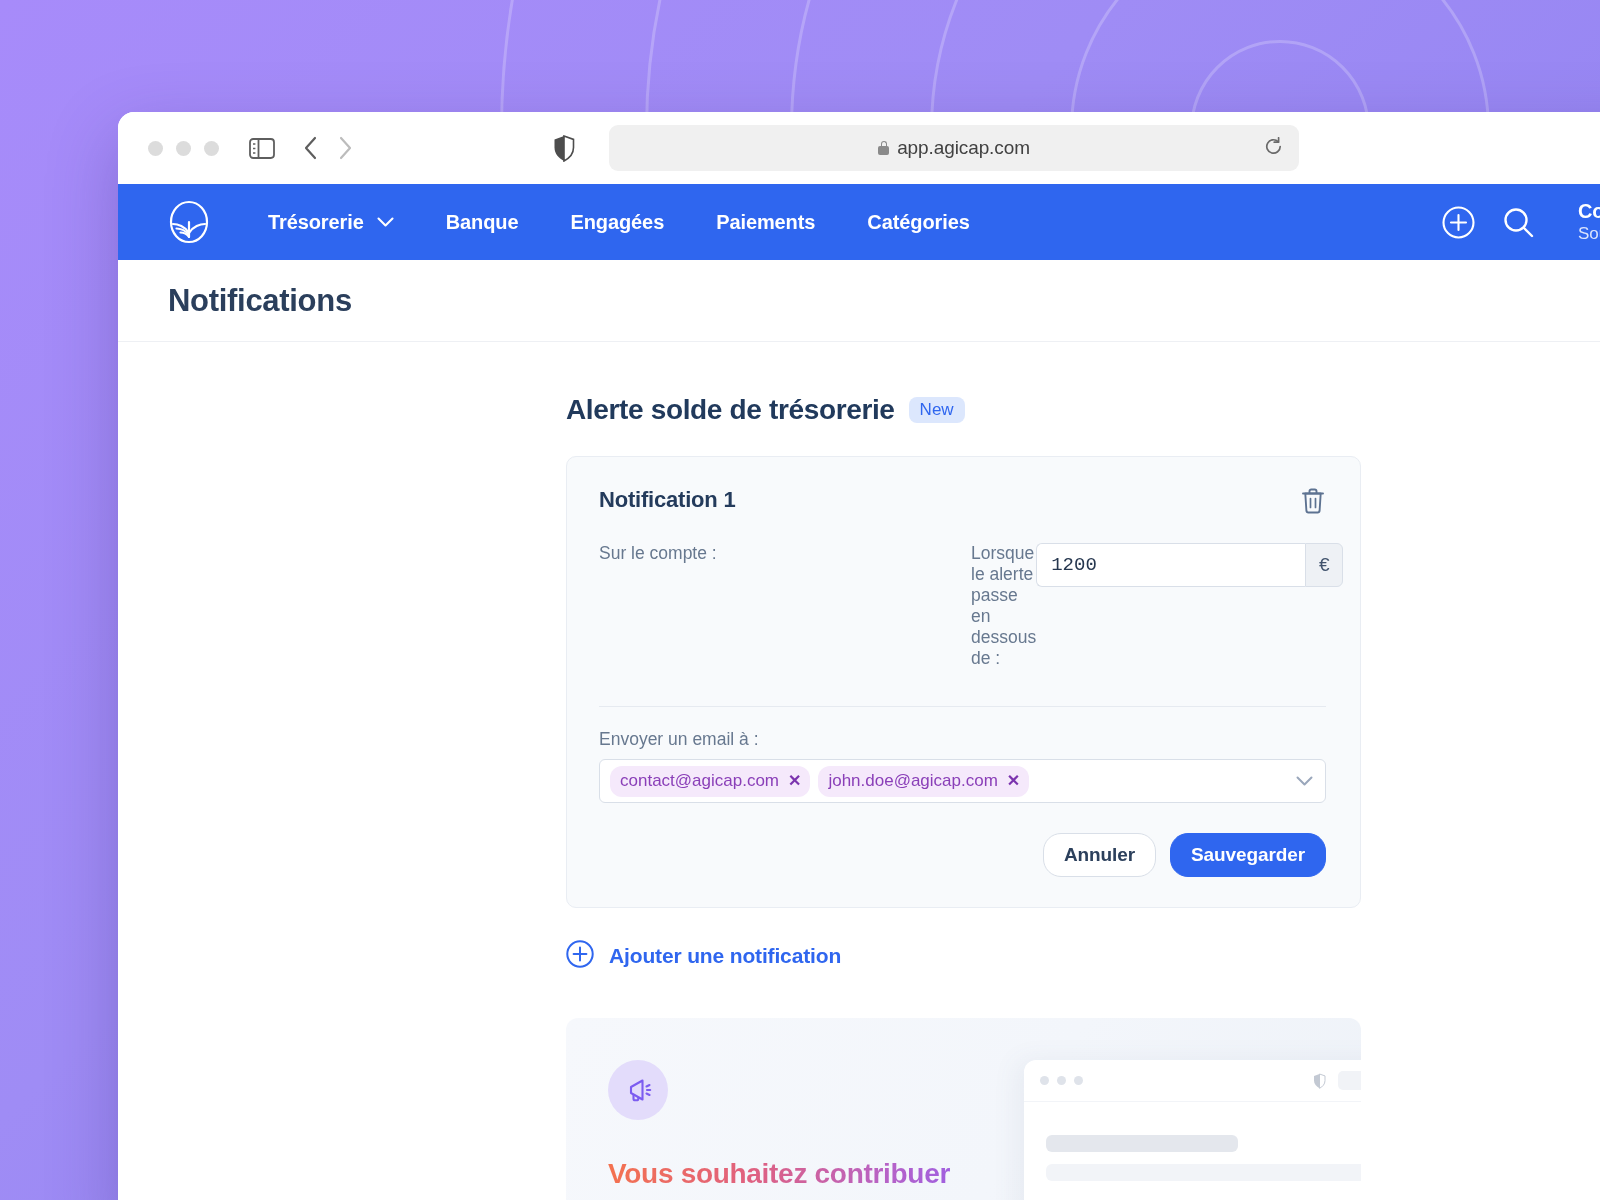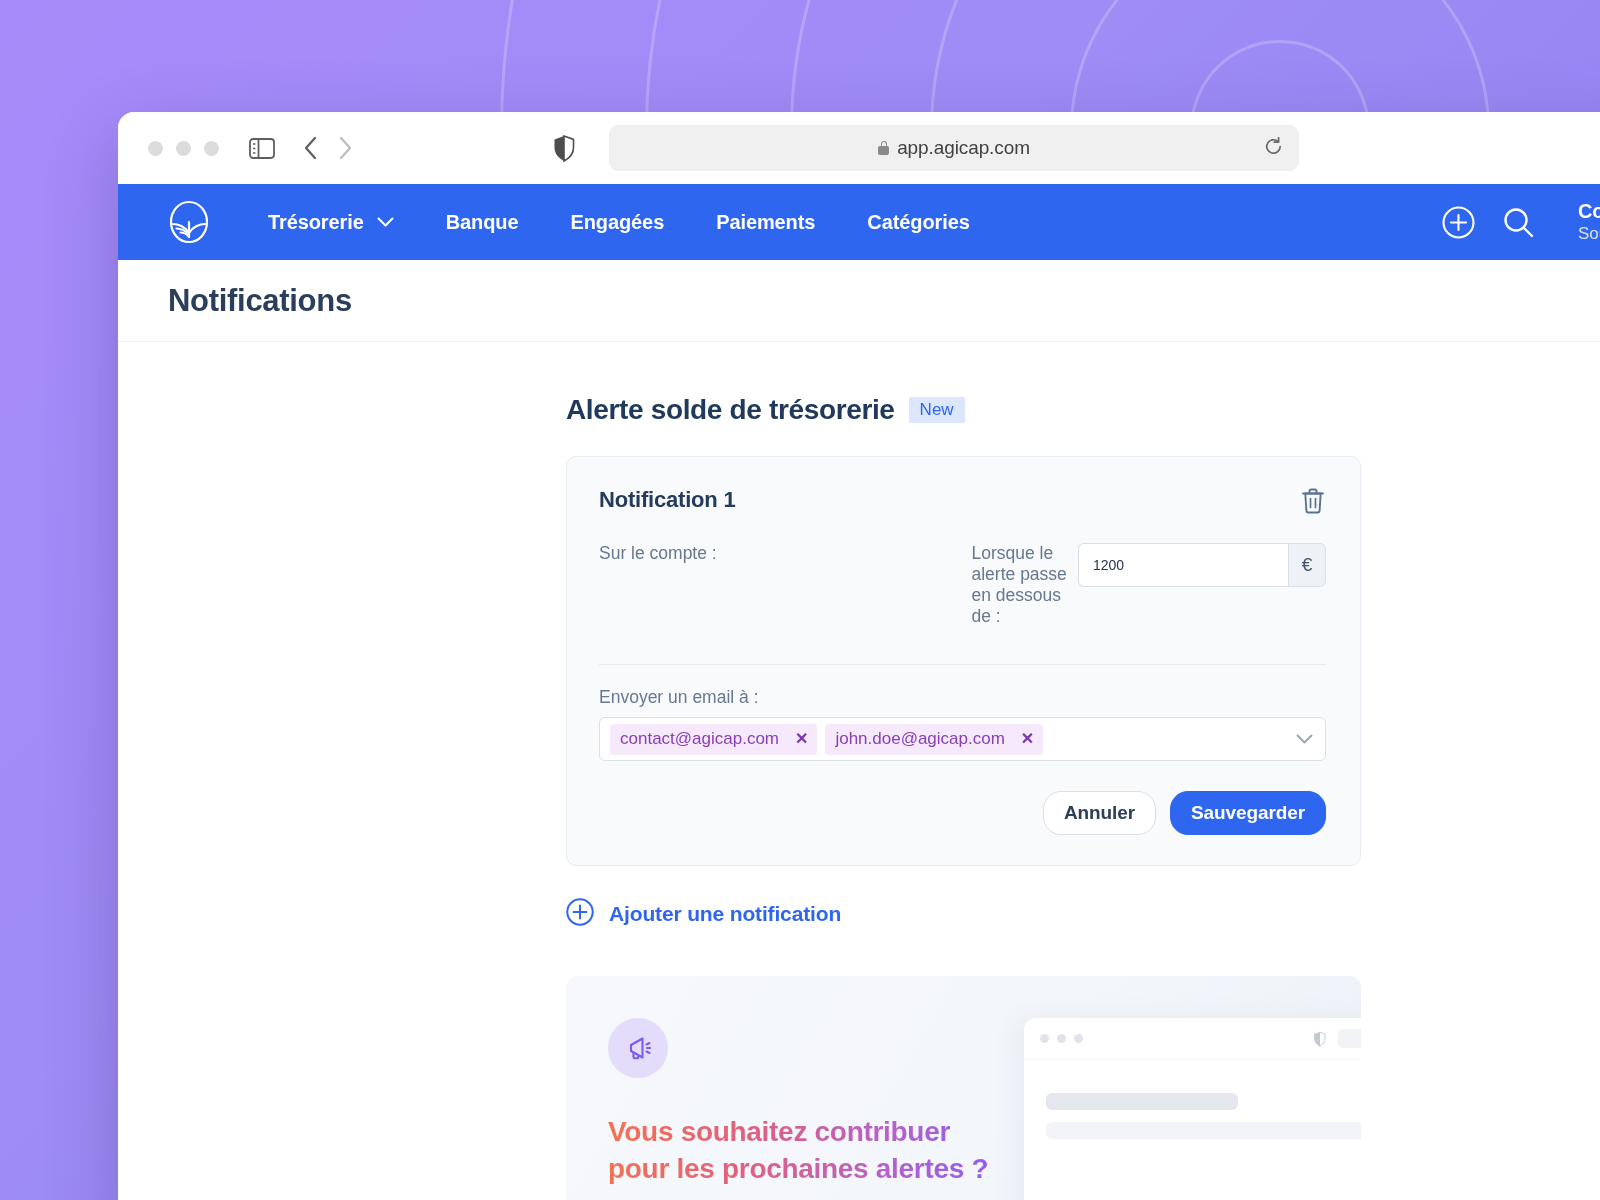--- a/index.html
+++ b/index.html
@@ -202,21 +202,21 @@
     font-weight: 700;
     color: #213a5c;
     letter-spacing: -0.35px;
   }
   .badge-new {
     background: #dce7fd;
     color: #2f66ef;
     font-size: 17px;
     font-weight: 500;
     padding: 4px 11px 5px;
-    border-radius: 1px;
+    border-radius: 8px;
     line-height: 1;
   }
   .sect-desc {
     font-size: 19.5px;
     color: #6a7b94;
     line-height: 1.38;
     max-width: 740px;
     margin-bottom: 30px;
   }
 
@@ -268,23 +268,23 @@
 
   .amt-wrap { display: flex; }
   .amt-input {
     flex: 1;
     height: 44px;
     background: #ffffff;
     border: 1px solid #d9dfe8;
     border-right: none;
     border-radius: 6px 0 0 6px;
     padding: 0 14px;
-    font-size: 14px;
+    font-size: 19px;
     color: #26374f;
-    font-family: Liberation Sans, sans-serif;
+    font-family: Liberation Mono, monospace;
     outline: none;
   }
   .amt-suffix {
     width: 38px;
     height: 44px;
     background: #eef1f5;
     border: 1px solid #d9dfe8;
     border-radius: 0 6px 6px 0;
     display: flex;
     align-items: center;
@@ -308,26 +308,26 @@
     border-radius: 6px;
     display: flex;
     align-items: center;
     padding: 0 12px 0 10px;
     gap: 8px;
     cursor: text;
   }
   .tag {
     background: #f5e9fb;
     color: #8a3fb8;
-    border-radius: 4px;
+    border-radius: 12px;
     font-size: 17px;
     padding: 5px 9px 6px 10px;
     display: flex;
     align-items: center;
-    gap: 16px;
+    gap: 9px;
     white-space: nowrap;
   }
   .tag-x { font-weight: 700; font-size: 16px; color: #7b34ae; cursor: pointer; }
   .tag-chev { margin-left: auto; color: #9aa7bb; display: flex; }
 
   .btn-row {
     display: flex;
     justify-content: flex-end;
     gap: 14px;
     margin-top: 30px;

